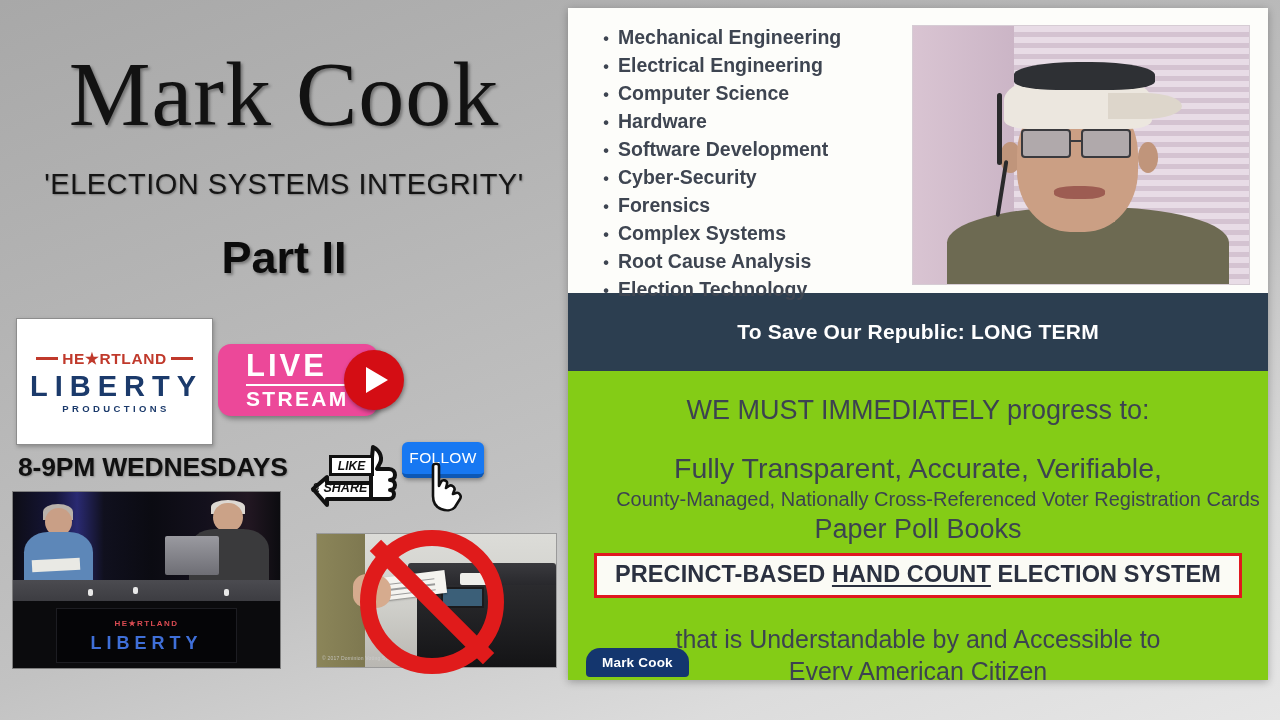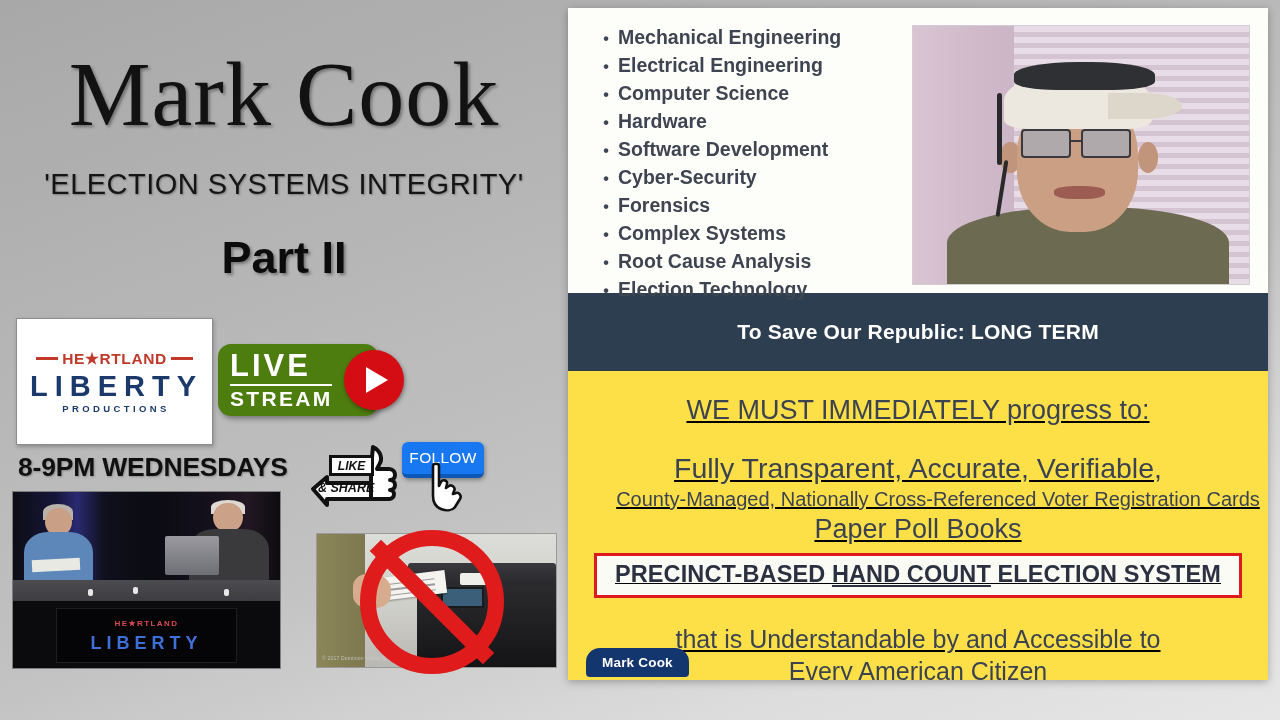--- a/index.html
+++ b/index.html
@@ -48,22 +48,22 @@
     font-size:29px; font-weight:bold; color:#1b3a6b;
     letter-spacing:7px; line-height:1; margin:1px 0 2px 4px;
   }
   #brand-productions {
     font-size:9.5px; font-weight:bold; color:#1b3a6b; letter-spacing:3.4px; margin-left:3px;
   }
 
   
   #live-stream-badge {
     position:absolute; left:218px; top:344px; width:160px; height:72px;
-    background:#4d7c0f; border-radius:13px;
-    display:flex; align-items:center; padding-left:12px;
+    background:#ec4899; border-radius:13px;
+    display:flex; align-items:center; padding-left:28px;
     box-shadow:2px 3px 5px rgba(0,0,0,.35);
   }
   #live-stream-text { display:flex; flex-direction:column; }
   #live-word { color:#fff; font-size:31px; font-weight:bold; letter-spacing:3px; line-height:.95; }
   #live-rule { height:2px; background:#fff; margin:3px 0 2px 0; width:100%; }
   #stream-word { color:#fff; font-size:21px; font-weight:bold; letter-spacing:2.3px; line-height:1; }
   #live-play-circle {
     position:absolute; right:-26px; top:6px; width:60px; height:60px; border-radius:50%;
     background:#d40d14; display:flex; align-items:center; justify-content:center;
     box-shadow:1px 2px 4px rgba(0,0,0,.4);
@@ -82,21 +82,21 @@
 
   
   #like-share-graphic { position:absolute; left:303px; top:437px; width:96px; height:78px; }
   #like-box {
     position:absolute; left:26px; top:18px; width:45px; height:21px;
     border:3px solid #111; background:#fff;
     display:flex; align-items:center; justify-content:center;
     font-size:12px; font-weight:bold; font-style:italic; color:#111;
   }
   #share-text {
-    position:absolute; left:15px; top:44px;
+    position:absolute; left:8px; top:44px;
     font-size:12.5px; font-weight:bold; font-style:italic; color:#111;
   }
 
   
   #follow-button {
     position:absolute; left:402px; top:442px; width:82px; height:36px;
     background:#1778f2; border-radius:6px; border-bottom:4px solid #0d58b5;
     display:flex; align-items:center; justify-content:center;
     box-shadow:1px 2px 4px rgba(0,0,0,.35);
   }
@@ -216,21 +216,21 @@
   .spk-mouth { position:absolute; left:42%; top:62%; width:15%; height:5%;
     background:#9d5c52; border-radius:40%; }
 
   #slide-banner {
     height:78px; background:#2c3e50; display:flex; align-items:center; justify-content:center;
   }
   #slide-banner-text {
     color:#ffffff; font-size:21px; font-weight:bold; letter-spacing:.2px;
   }
 
-  #slide-body { position:relative; height:315px; background:#fde047; padding-top:24px;text-decoration:underline; }
+  #slide-body { position:relative; height:315px; background:#84cc16; padding-top:24px; }
   .body-line { text-align:center; color:#3c4350; }
   #line-intro { font-size:27px; margin-bottom:26px; }
   #line-1 { font-size:28.5px; margin-bottom:3px; }
   #line-2 { font-size:20px; margin-bottom:3px;margin-left:40px; }
   #line-3 { font-size:27px; margin-bottom:8px; }
   #highlight-box {
     margin:0 26px 27px 26px; border:3px solid #e0191f; background:#fbfbf5;
     padding:5px 0 7px 0; text-align:center;
   }
   #highlight-text { font-size:23.5px; font-weight:bold; color:#2b3140; letter-spacing:.1px; }

